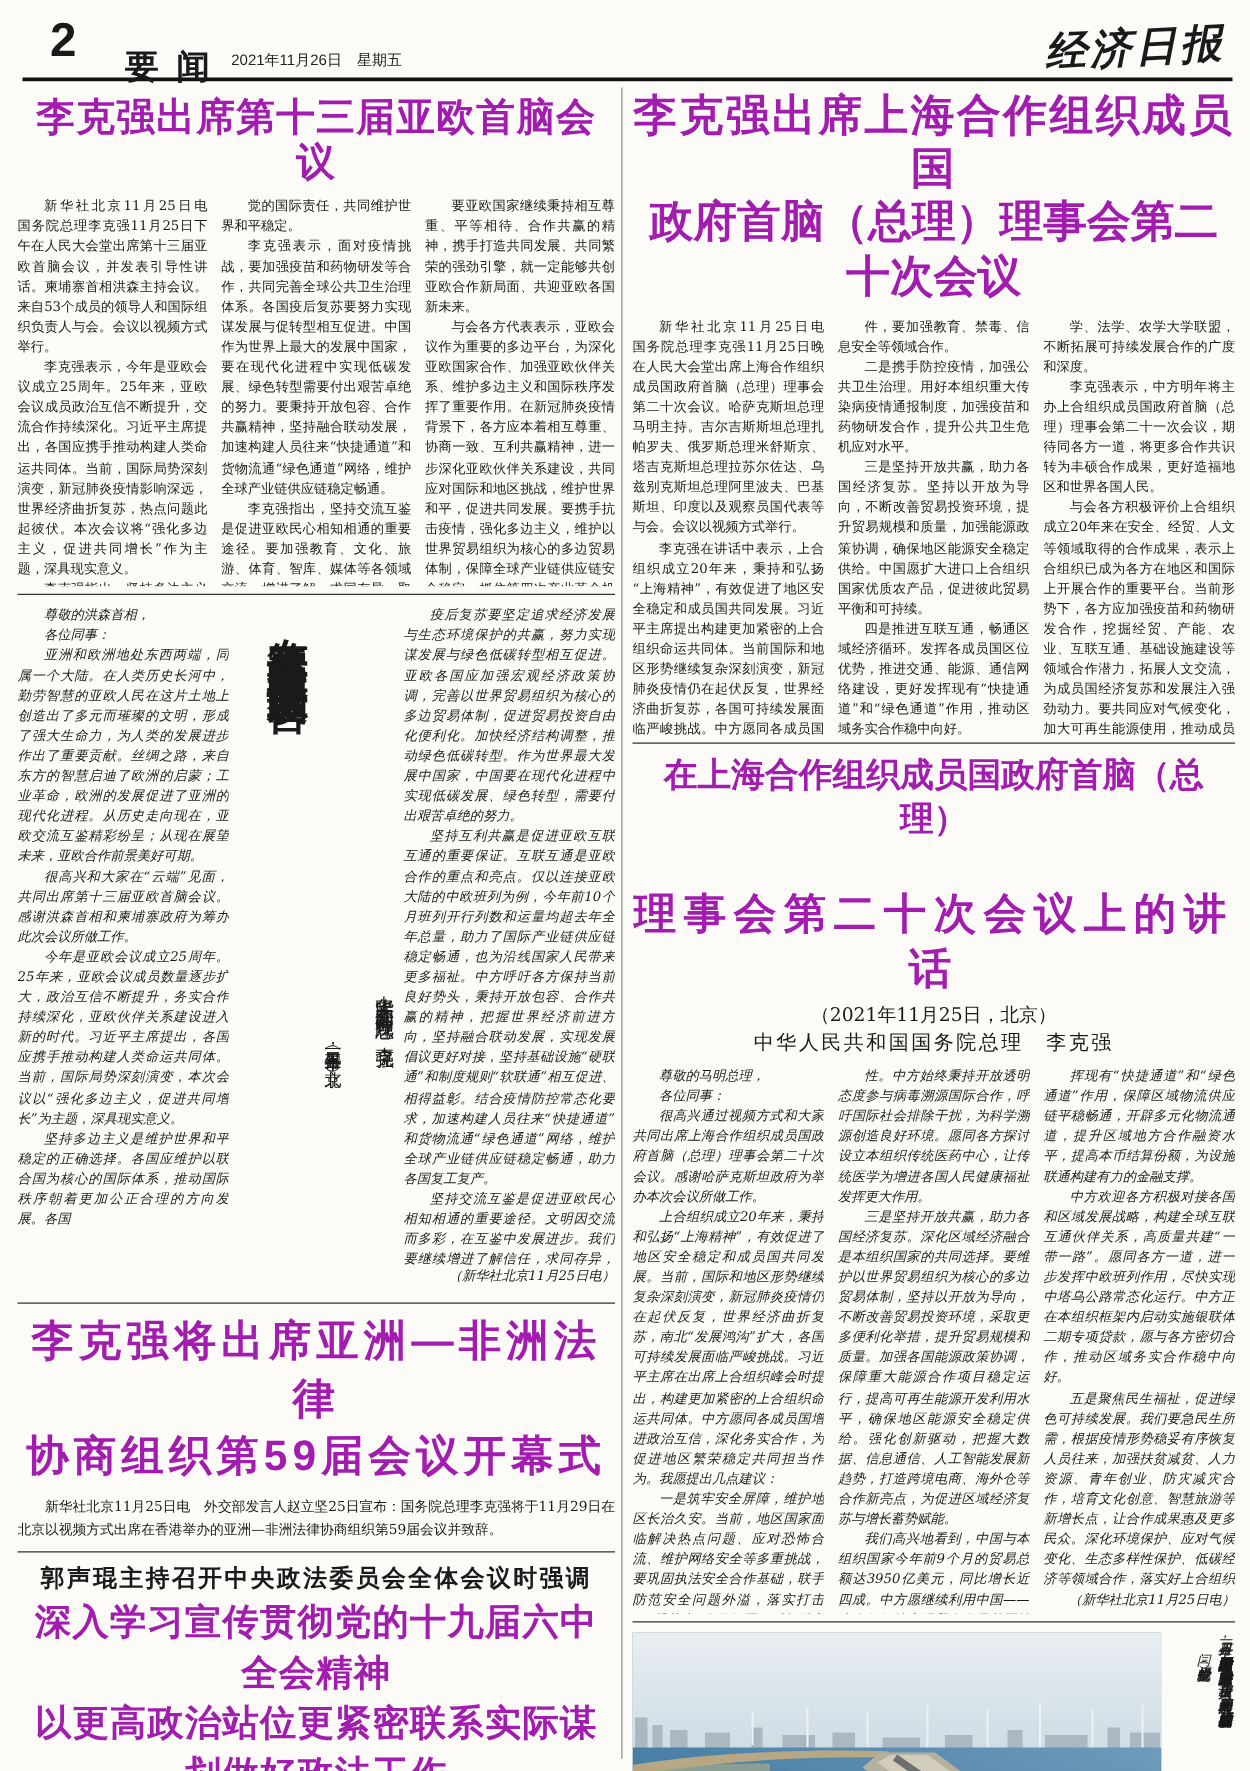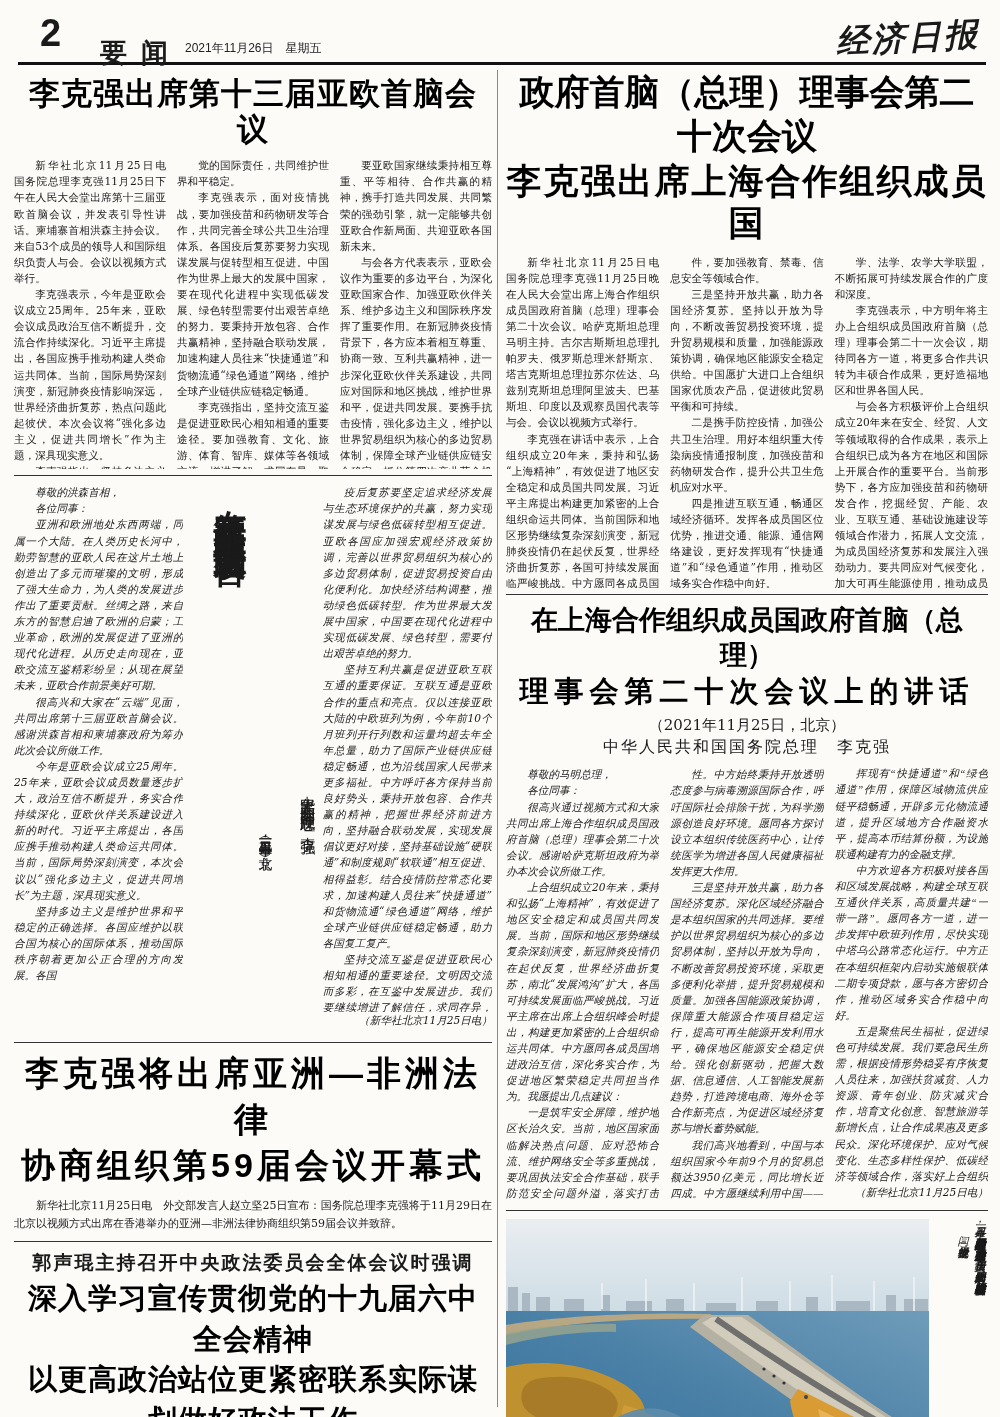--- a/index.html
+++ b/index.html
@@ -11,26 +11,26 @@
   .section-name{position:absolute;left:82px;top:12px;font-family:"Liberation Sans",sans-serif;font-weight:900;font-size:27px;letter-spacing:14px;margin-top:15px;}
   .date-line{position:absolute;left:167px;top:32px;font-size:12px;font-family:"Liberation Sans",sans-serif;color:#222;}
   .masthead{position:absolute;right:6px;top:8px;font-size:33px;font-weight:bold;font-style:italic;
             font-family:"DejaVu Serif",serif;transform:rotate(-3deg);letter-spacing:3px;}
   
   .vdivider{position:absolute;left:497px;top:70px;bottom:10px;width:1px;background:#8a8a8a;}
   .left-block{position:absolute;left:14px;top:68px;width:478px;}
   .right-block{position:absolute;left:506px;top:70px;width:482px;}
   .rule{border:none;border-top:1.5px solid #333;margin:6px 0 8px 0;}
   
-  .headline{font-family:"Liberation Sans",sans-serif;font-weight:900;text-align:center;color:#000000;}
+  .headline{font-family:"Liberation Sans",sans-serif;font-weight:900;text-align:center;color:#a21caf;}
   .hl-a{font-size:31px;letter-spacing:1px;margin:8px 0 10px 0;line-height:1.15;}
   .hl-e1{font-size:35px;letter-spacing:2px;line-height:1.2;margin-top:2px;}
   .hl-e2{font-size:35px;letter-spacing:0px;line-height:1.25;}
   .hl-f1{font-size:27px;letter-spacing:0px;line-height:1.3;margin-top:4px;text-align:center;}
-  .hl-f2{font-size:29px;letter-spacing:6px;line-height:1.3;}
+  .hl-f2{font-size:34px;letter-spacing:6px;line-height:1.3;margin-top:36px;}
   .hl-c{font-size:34px;letter-spacing:4px;line-height:1.35;}
   .kicker{font-family:"Liberation Sans",sans-serif;font-weight:700;font-size:19px;text-align:center;letter-spacing:2px;margin:4px 0 2px 0;}
   .hl-d{font-size:29px;letter-spacing:1px;line-height:1.4;}
   .dateline{text-align:center;font-size:15px;margin:6px 0 2px 0;}
   .byline{text-align:center;font-size:16px;margin:2px 0 8px 0;letter-spacing:2px;}
   
   .cols{display:flex;gap:11px;}
   .col{flex:1;overflow:hidden;}
   .body-text{font-size:10.6px;line-height:1.52;text-align:justify;}
   .body-text p{margin:0;text-indent:2em;}
@@ -128,31 +128,31 @@
       <div class="kicker">郭声琨主持召开中央政法委员会全体会议时强调</div>
       <div class="headline hl-d">深入学习宣传贯彻党的十九届六中全会精神</div>
       <div class="headline hl-d">以更高政治站位更紧密联系实际谋划做好政法工作</div>
 
     </div>
   </div>
 
   <div class="right-block">
 
     <div>
+      <div class="headline hl-e1">李克强出席上海合作组织成员国</div>
       <div class="headline hl-e2">政府首脑（总理）理事会第二十次会议</div>
-      <div class="headline hl-e1">李克强出席上海合作组织成员国</div>
       <div class="cols" style="height:334px;margin-top:10px;">
         <div class="col body-text">
             <p>新华社北京11月25日电　国务院总理李克强11月25日晚在人民大会堂出席上海合作组织成员国政府首脑（总理）理事会第二十次会议。哈萨克斯坦总理马明主持。吉尔吉斯斯坦总理扎帕罗夫、俄罗斯总理米舒斯京、塔吉克斯坦总理拉苏尔佐达、乌兹别克斯坦总理阿里波夫、巴基斯坦、印度以及观察员国代表等与会。会议以视频方式举行。</p>
             <p>李克强在讲话中表示，上合组织成立20年来，秉持和弘扬“上海精神”，有效促进了地区安全稳定和成员国共同发展。习近平主席提出构建更加紧密的上合组织命运共同体。当前国际和地区形势继续复杂深刻演变，新冠肺炎疫情仍在起伏反复，世界经济曲折复苏，各国可持续发展面临严峻挑战。中方愿同各成员国增进政治互信，深化务实合作，为促进地区繁荣稳定共同担当作为。李克强提出五点建议：</p>
           </div>
         <div class="col body-text">
             <p>件，要加强教育、禁毒、信息安全等领域合作。</p>
+            <p>二是携手防控疫情，加强公共卫生治理。用好本组织重大传染病疫情通报制度，加强疫苗和药物研发合作，提升公共卫生危机应对水平。</p>
             <p>三是坚持开放共赢，助力各国经济复苏。坚持以开放为导向，不断改善贸易投资环境，提升贸易规模和质量，加强能源政策协调，确保地区能源安全稳定供给。中国愿扩大进口上合组织国家优质农产品，促进彼此贸易平衡和可持续。</p>
-            <p>二是携手防控疫情，加强公共卫生治理。用好本组织重大传染病疫情通报制度，加强疫苗和药物研发合作，提升公共卫生危机应对水平。</p>
             <p>四是推进互联互通，畅通区域经济循环。发挥各成员国区位优势，推进交通、能源、通信网络建设，更好发挥现有“快捷通道”和“绿色通道”作用，推动区域务实合作稳中向好。</p>
           </div>
         <div class="col body-text">
             <p>学、法学、农学大学联盟，不断拓展可持续发展合作的广度和深度。</p>
             <p>李克强表示，中方明年将主办上合组织成员国政府首脑（总理）理事会第二十一次会议，期待同各方一道，将更多合作共识转为丰硕合作成果，更好造福地区和世界各国人民。</p>
             <p>与会各方积极评价上合组织成立20年来在安全、经贸、人文等领域取得的合作成果，表示上合组织已成为各方在地区和国际上开展合作的重要平台。当前形势下，各方应加强疫苗和药物研发合作，挖掘经贸、产能、农业、互联互通、基础设施建设等领域合作潜力，拓展人文交流，为成员国经济复苏和发展注入强劲动力。要共同应对气候变化，加大可再生能源使用，推动成员国实现绿色转型，加强反恐、禁毒、网络安全等领域合作，维护地区和平稳定。</p>
           </div>
       </div>
     </div>
 
@@ -170,21 +170,21 @@
             <p>很高兴通过视频方式和大家共同出席上海合作组织成员国政府首脑（总理）理事会第二十次会议。感谢哈萨克斯坦政府为举办本次会议所做工作。</p>
             <p>上合组织成立20年来，秉持和弘扬“上海精神”，有效促进了地区安全稳定和成员国共同发展。当前，国际和地区形势继续复杂深刻演变，新冠肺炎疫情仍在起伏反复，世界经济曲折复苏，南北“发展鸿沟”扩大，各国可持续发展面临严峻挑战。习近平主席在出席上合组织峰会时提出，构建更加紧密的上合组织命运共同体。中方愿同各成员国增进政治互信，深化务实合作，为促进地区繁荣稳定共同担当作为。我愿提出几点建议：</p>
             <p>一是筑牢安全屏障，维护地区长治久安。当前，地区国家面临解决热点问题、应对恐怖合流、维护网络安全等多重挑战，要巩固执法安全合作基础，联手防范安全问题外溢，落实打击“三股势力”合作纲要、反极端主义公约等法律文件，加强反恐、禁毒、信息安全等领域合作。</p>
           </div>
         <div class="col body-text kai">
             <p>性。中方始终秉持开放透明态度参与病毒溯源国际合作，呼吁国际社会排除干扰，为科学溯源创造良好环境。愿同各方探讨设立本组织传统医药中心，让传统医学为增进各国人民健康福祉发挥更大作用。</p>
             <p>三是坚持开放共赢，助力各国经济复苏。深化区域经济融合是本组织国家的共同选择。要维护以世界贸易组织为核心的多边贸易体制，坚持以开放为导向，不断改善贸易投资环境，采取更多便利化举措，提升贸易规模和质量。加强各国能源政策协调，保障重大能源合作项目稳定运行，提高可再生能源开发利用水平，确保地区能源安全稳定供给。强化创新驱动，把握大数据、信息通信、人工智能发展新趋势，打造跨境电商、海外仓等合作新亮点，为促进区域经济复苏与增长蓄势赋能。</p>
             <p>我们高兴地看到，中国与本组织国家今年前9个月的贸易总额达3950亿美元，同比增长近四成。中方愿继续利用中国——上合组织地方经贸合作示范区等平台，同各方拓展国际物流、现代贸易、双向投资合作，扩大进口上合组织国家优质农产品和其他适销产品，促进彼此贸易动态平衡和可持续。通过举办“云讲堂”等方式，加强多边电子商务政策交流、经验分享和产业对接，提升区域电商发展水平。</p>
           </div>
         <div class="col">
-          <div class="body-text kai" style="height:418px;overflow:hidden;font-family:Liberation Serif, serif;">
+          <div class="body-text kai" style="height:418px;overflow:hidden;">
               <p>挥现有“快捷通道”和“绿色通道”作用，保障区域物流供应链平稳畅通，开辟多元化物流通道，提升区域地方合作融资水平，提高本币结算份额，为设施联通构建有力的金融支撑。</p>
               <p>中方欢迎各方积极对接各国和区域发展战略，构建全球互联互通伙伴关系，高质量共建“一带一路”。愿同各方一道，进一步发挥中欧班列作用，尽快实现中塔乌公路常态化运行。中方正在本组织框架内启动实施银联体二期专项贷款，愿与各方密切合作，推动区域务实合作稳中向好。</p>
               <p>五是聚焦民生福祉，促进绿色可持续发展。我们要急民生所需，根据疫情形势稳妥有序恢复人员往来，加强扶贫减贫、人力资源、青年创业、防灾减灾合作，培育文化创意、智慧旅游等新增长点，让合作成果惠及更多民众。深化环境保护、应对气候变化、生态多样性保护、低碳经济等领域合作，落实好上合组织环保合作构想、“绿色之带”纲要等文件，发挥本组织环保信息共享平台作用，努力实现经济发展与绿色转型协同推进、相互促进。中方倡议建立本组织多边协作应急信息共享系统，根据自愿原则成立医学、法学、农学大学联盟，不断拓展可持续发展合作的广度和深度。</p>
             </div>
           <div class="credit kai">（新华社北京11月25日电）</div>
         </div>
       </div>
     </div>
 
     <hr class="rule">

